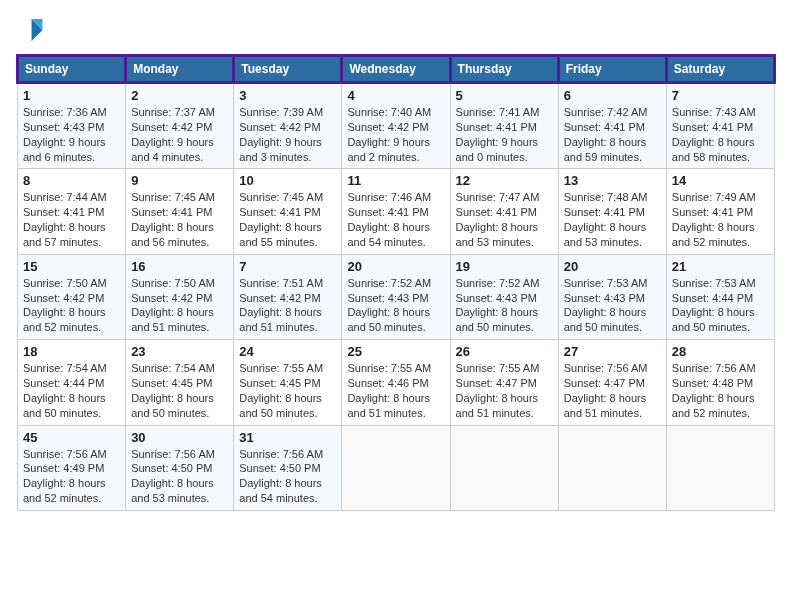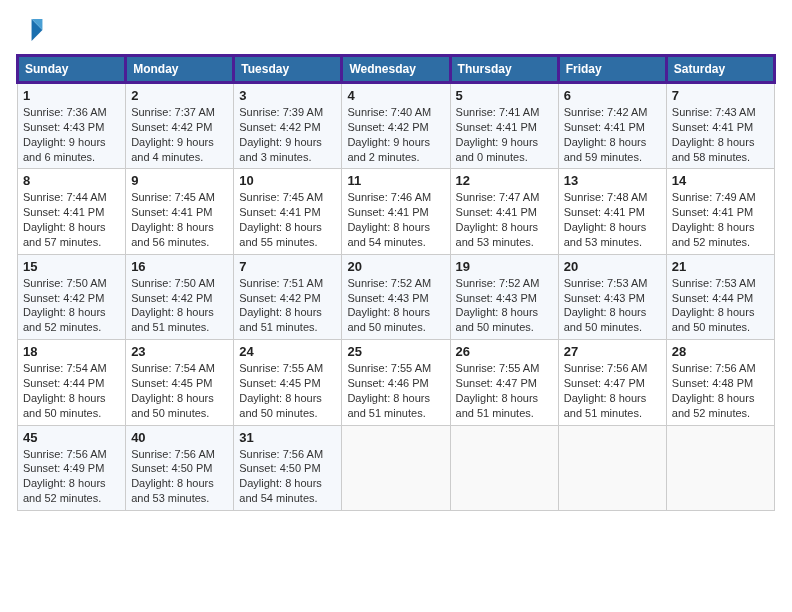--- a/index.html
+++ b/index.html
@@ -255,21 +255,21 @@
         <span class="day-num">28</span>
         <span class="cell-text">Sunrise: 7:56 AM<br>Sunset: 4:48 PM<br>Daylight: 8 hours and 52 minutes.</span>
       </td>
         </tr>
         <tr class="last-row">
           <td>
         <span class="day-num">45</span>
         <span class="cell-text">Sunrise: 7:56 AM<br>Sunset: 4:49 PM<br>Daylight: 8 hours and 52 minutes.</span>
       </td>
           <td>
-        <span class="day-num">40</span>
+        <span class="day-num">30</span>
         <span class="cell-text">Sunrise: 7:56 AM<br>Sunset: 4:50 PM<br>Daylight: 8 hours and 53 minutes.</span>
       </td>
           <td>
         <span class="day-num">31</span>
         <span class="cell-text">Sunrise: 7:56 AM<br>Sunset: 4:50 PM<br>Daylight: 8 hours and 54 minutes.</span>
       </td>
           <td class="empty-cell"></td>
           <td class="empty-cell"></td>
           <td class="empty-cell"></td>
           <td class="empty-cell"></td>

